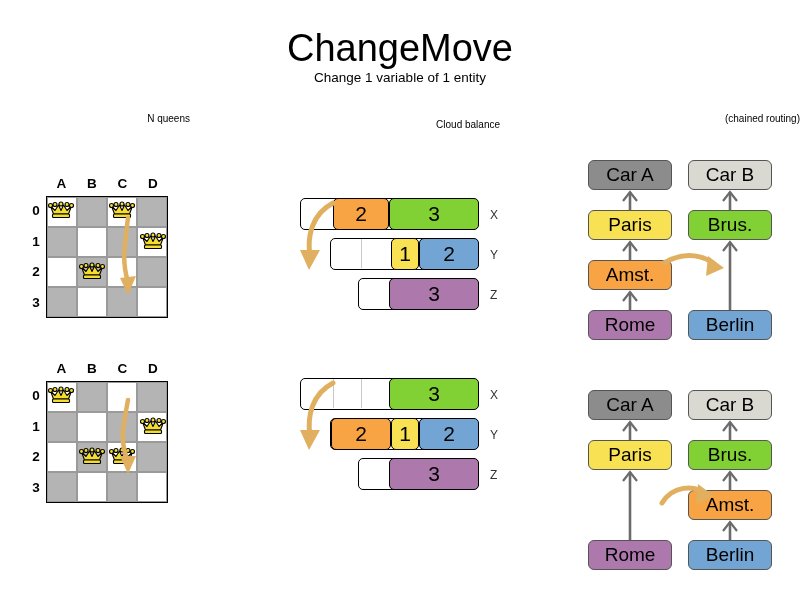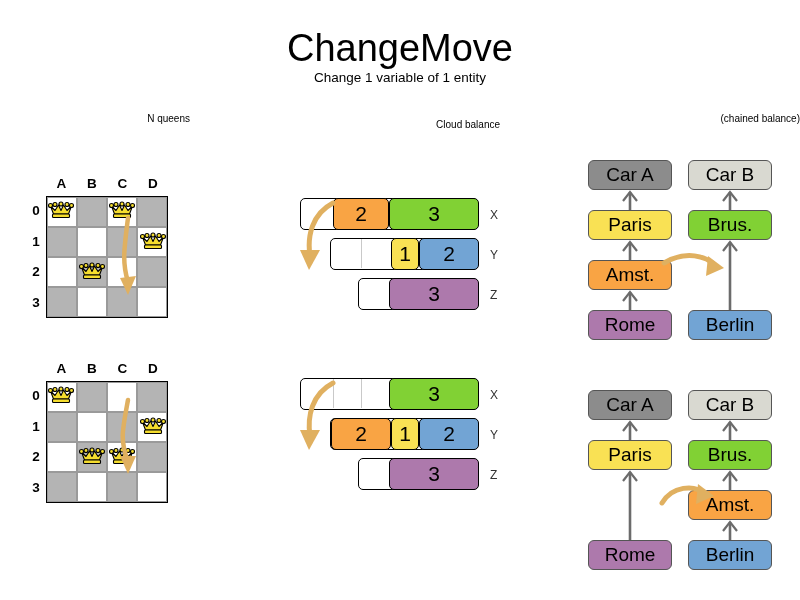--- a/index.html
+++ b/index.html
@@ -66,21 +66,21 @@
 </style>
 </head>
 <body>
 
 <div class="abs" id="title">ChangeMove</div>
 <div class="abs" id="subtitle">Change 1 variable of 1 entity</div>
 
 <div class="abs col-head" id="head-queens">N queens</div>
 <div class="abs col-head" id="head-cloud">Cloud balance</div>
 <div class="abs col-head" id="head-vrp">
-  <div>(chained balance)</div>
+  <div>(chained routing)</div>
 </div>
 
 <div class="abs" id="board-top-wrap" style="left:46px;top:196px;">
     <div class="board">
       <div class="board-grid">
         <div class="cell white"></div>
         <div class="cell gray"></div>
         <div class="cell white"></div>
         <div class="cell gray"></div>
         <div class="cell gray"></div>

